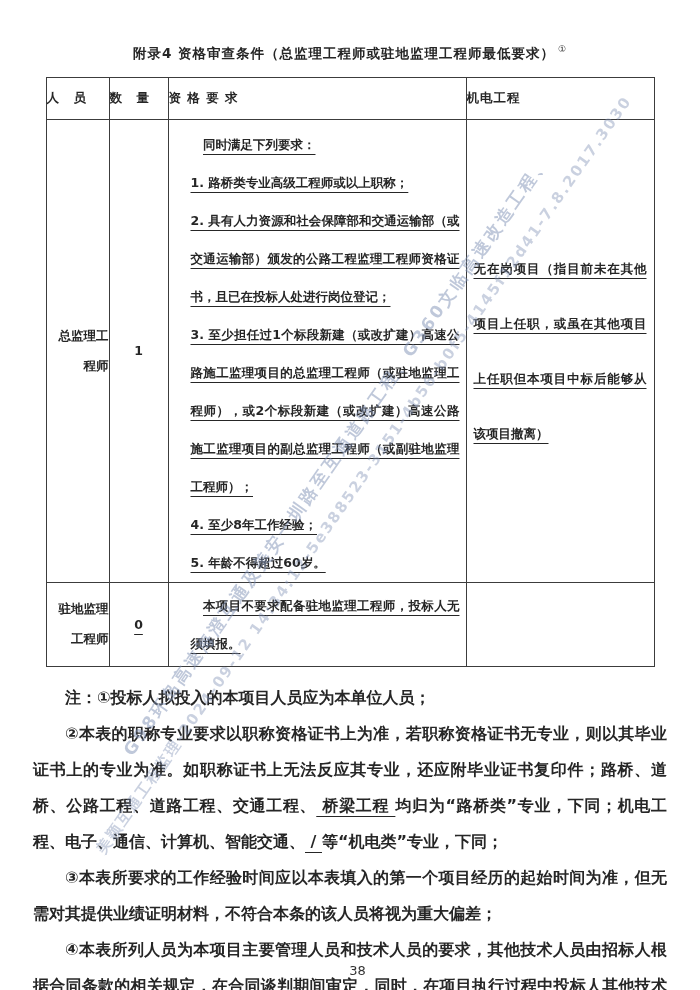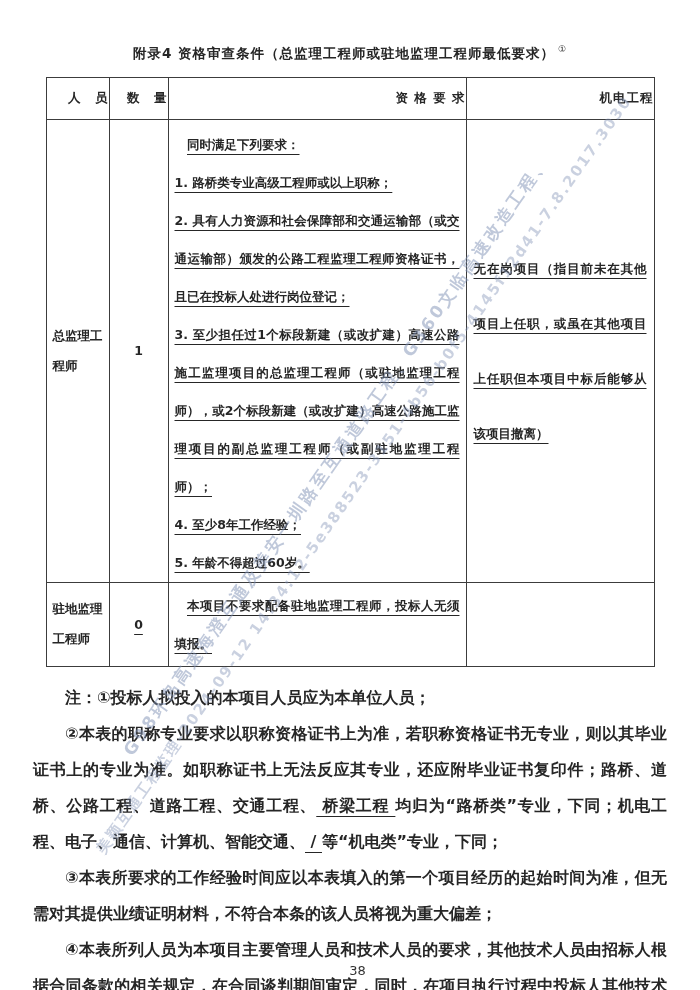--- a/index.html
+++ b/index.html
@@ -56,40 +56,41 @@
     overflow: hidden;
   }
   .qual-table col.c-person { width: 63px; }
   .qual-table col.c-qty    { width: 59px; }
   .qual-table col.c-req    { width: 298px; }
   .qual-table col.c-onsite { width: 188px; }
 
   .qual-table th {
     height: 42px;
     font-weight: 700;
-    text-align: right;
+    text-align: left;
     letter-spacing: 1px;
   }
   .cell-person {
-    text-align: left;
+    text-align: right;
     vertical-align: middle;
     font-weight: 600;
     line-height: 30px;
-    padding: 0 6px;
+    padding: 0 0;
   }
   .cell-qty { text-align: center; vertical-align: middle; font-weight: 600; }
   .cell-req-1 { height: 412px; vertical-align: top; padding: 6px 6px 0 6px; }
   .cell-req-2 { height: 84px;  vertical-align: top; padding: 4px 6px 0 6px; }
   .req-line {
     line-height: 38px;
     text-align: justify;
     font-weight: 600;
     text-decoration: underline;
     text-underline-offset: 5px;
     text-decoration-thickness: 1.2px;
+    margin-left: 16px;
   }
   .req-line.first { text-indent: 1em; }
   .cell-onsite {
     vertical-align: middle;
     padding: 0 7px;
   }
   .onsite-text {
     line-height: 55px;
     text-align: justify;
     font-weight: 700;

